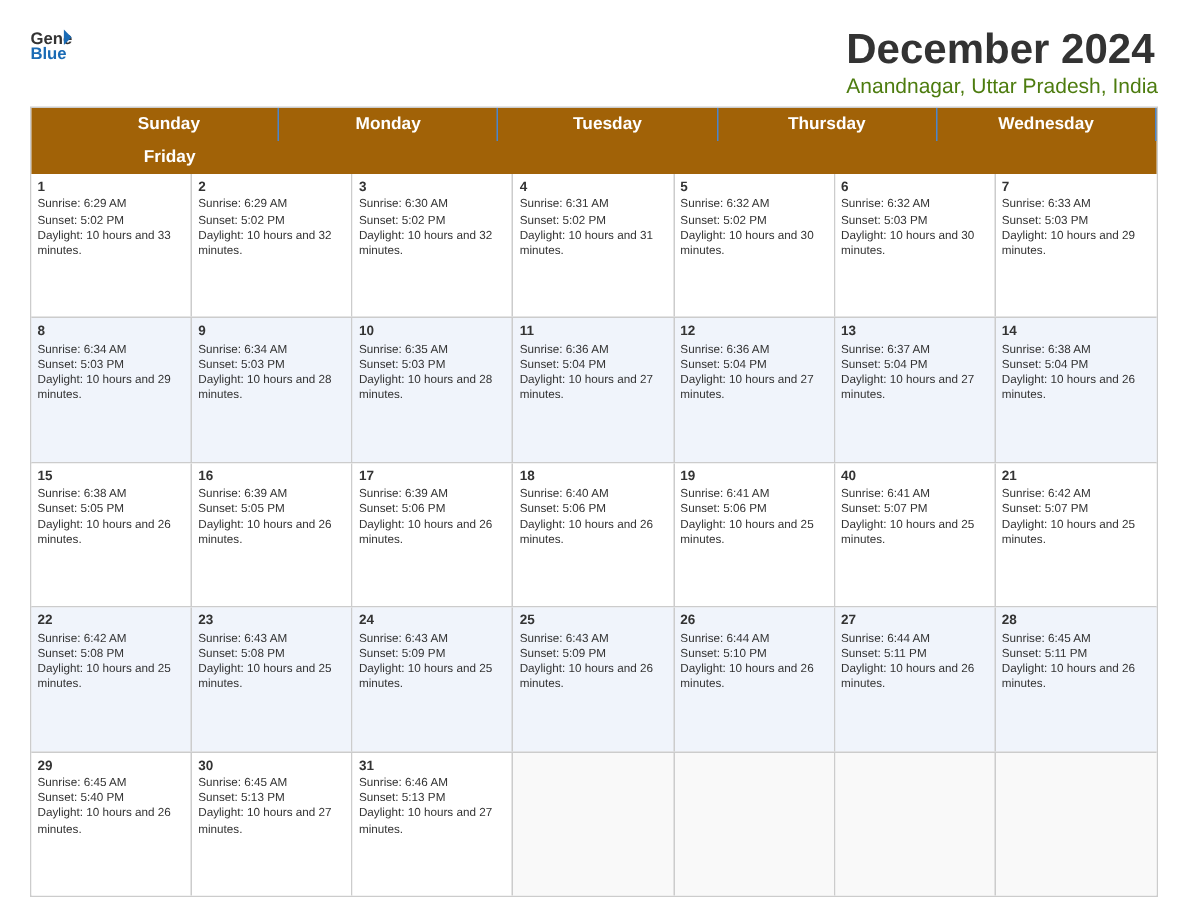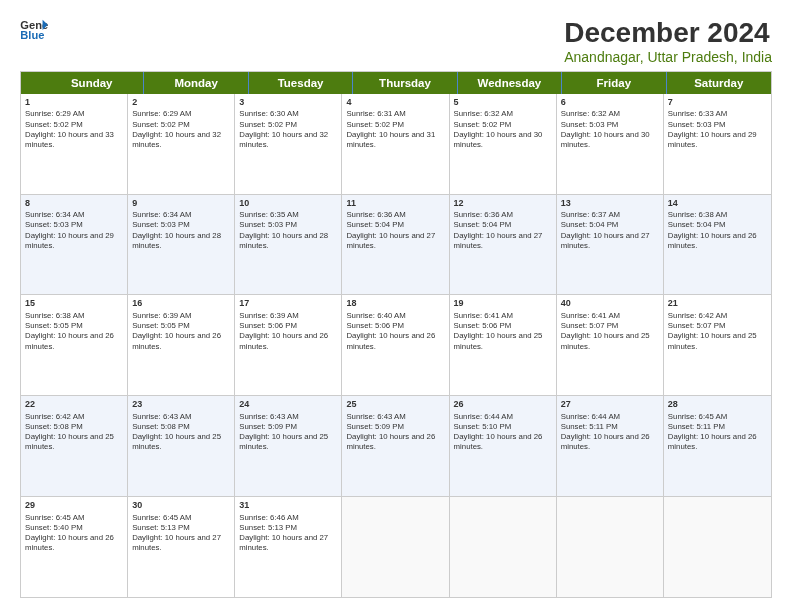--- a/index.html
+++ b/index.html
@@ -46,22 +46,22 @@
       color: #4d7c0f;
     }
     .calendar {
       flex: 1;
       display: flex;
       flex-direction: column;
       border: 1px solid #ccc;
     }
     .cal-header {
       display: grid;
-      grid-template-columns: repeat(7, 1fr);
-      background: #4d7c0f;
+      grid-template-columns: repeat(5, 1fr);
+      background: #a16207;
       padding-left: 19px;
     }
     .cal-header-cell {
       color: #fff;
       font-size: 11.5px;
       font-weight: bold;
       text-align: center;
       padding: 5px 3px;
       border-right: 1px solid #4a85cc;
     }
@@ -117,21 +117,20 @@
   </div>
 
   <div class="calendar">
     <div class="cal-header">
     <div class="cal-header-cell">Sunday</div>
         <div class="cal-header-cell">Monday</div>
         <div class="cal-header-cell">Tuesday</div>
         <div class="cal-header-cell">Thursday</div>
         <div class="cal-header-cell">Wednesday</div>
         <div class="cal-header-cell">Friday</div>
-        <div class="cal-header-cell">Saturday</div>
       </div>
     <div class="cal-body">
     <div class="cal-row">
           <div class="cal-cell"><span class="day-num">1</span><span>Sunrise: 6:29 AM</span><br><span>Sunset: 5:02 PM</span><br><span>Daylight: 10 hours and 33 minutes.</span></div>
           <div class="cal-cell"><span class="day-num">2</span><span>Sunrise: 6:29 AM</span><br><span>Sunset: 5:02 PM</span><br><span>Daylight: 10 hours and 32 minutes.</span></div>
           <div class="cal-cell"><span class="day-num">3</span><span>Sunrise: 6:30 AM</span><br><span>Sunset: 5:02 PM</span><br><span>Daylight: 10 hours and 32 minutes.</span></div>
           <div class="cal-cell"><span class="day-num">4</span><span>Sunrise: 6:31 AM</span><br><span>Sunset: 5:02 PM</span><br><span>Daylight: 10 hours and 31 minutes.</span></div>
           <div class="cal-cell"><span class="day-num">5</span><span>Sunrise: 6:32 AM</span><br><span>Sunset: 5:02 PM</span><br><span>Daylight: 10 hours and 30 minutes.</span></div>
           <div class="cal-cell"><span class="day-num">6</span><span>Sunrise: 6:32 AM</span><br><span>Sunset: 5:03 PM</span><br><span>Daylight: 10 hours and 30 minutes.</span></div>
           <div class="cal-cell"><span class="day-num">7</span><span>Sunrise: 6:33 AM</span><br><span>Sunset: 5:03 PM</span><br><span>Daylight: 10 hours and 29 minutes.</span></div>

